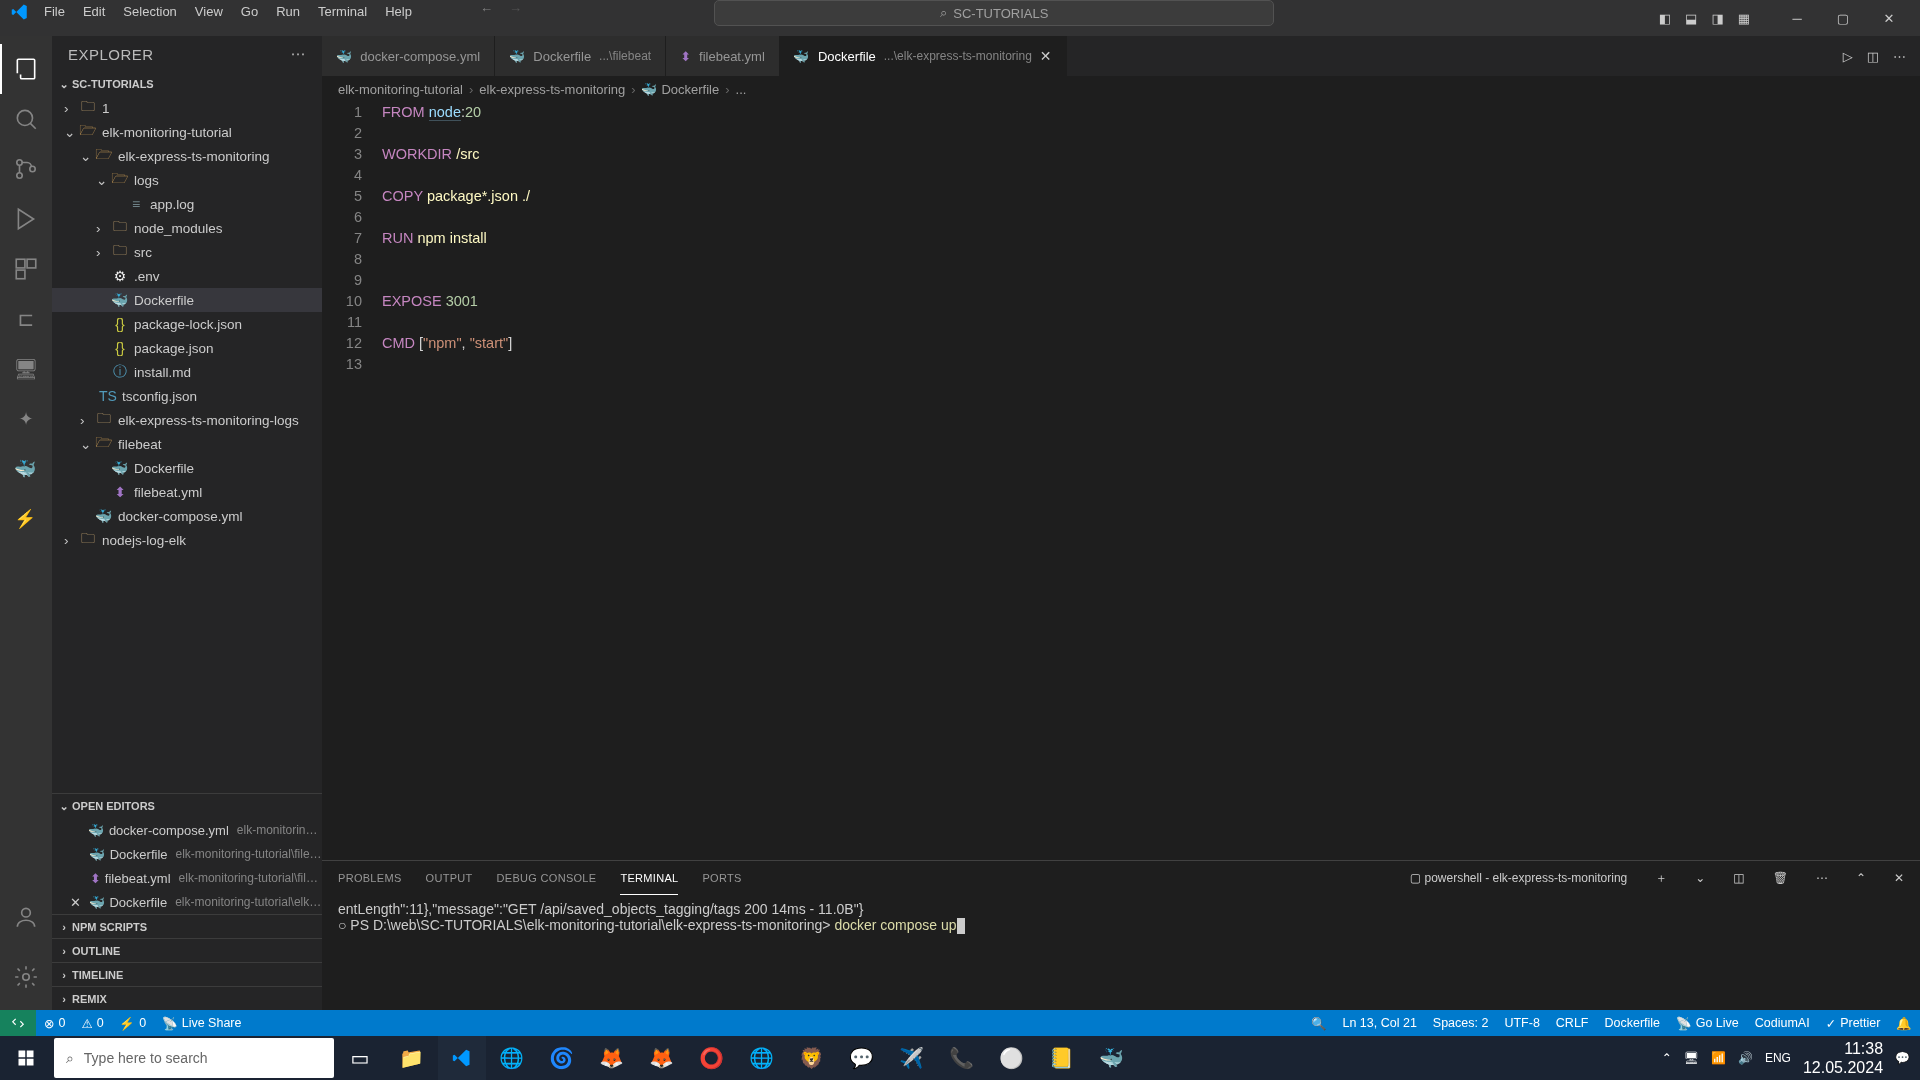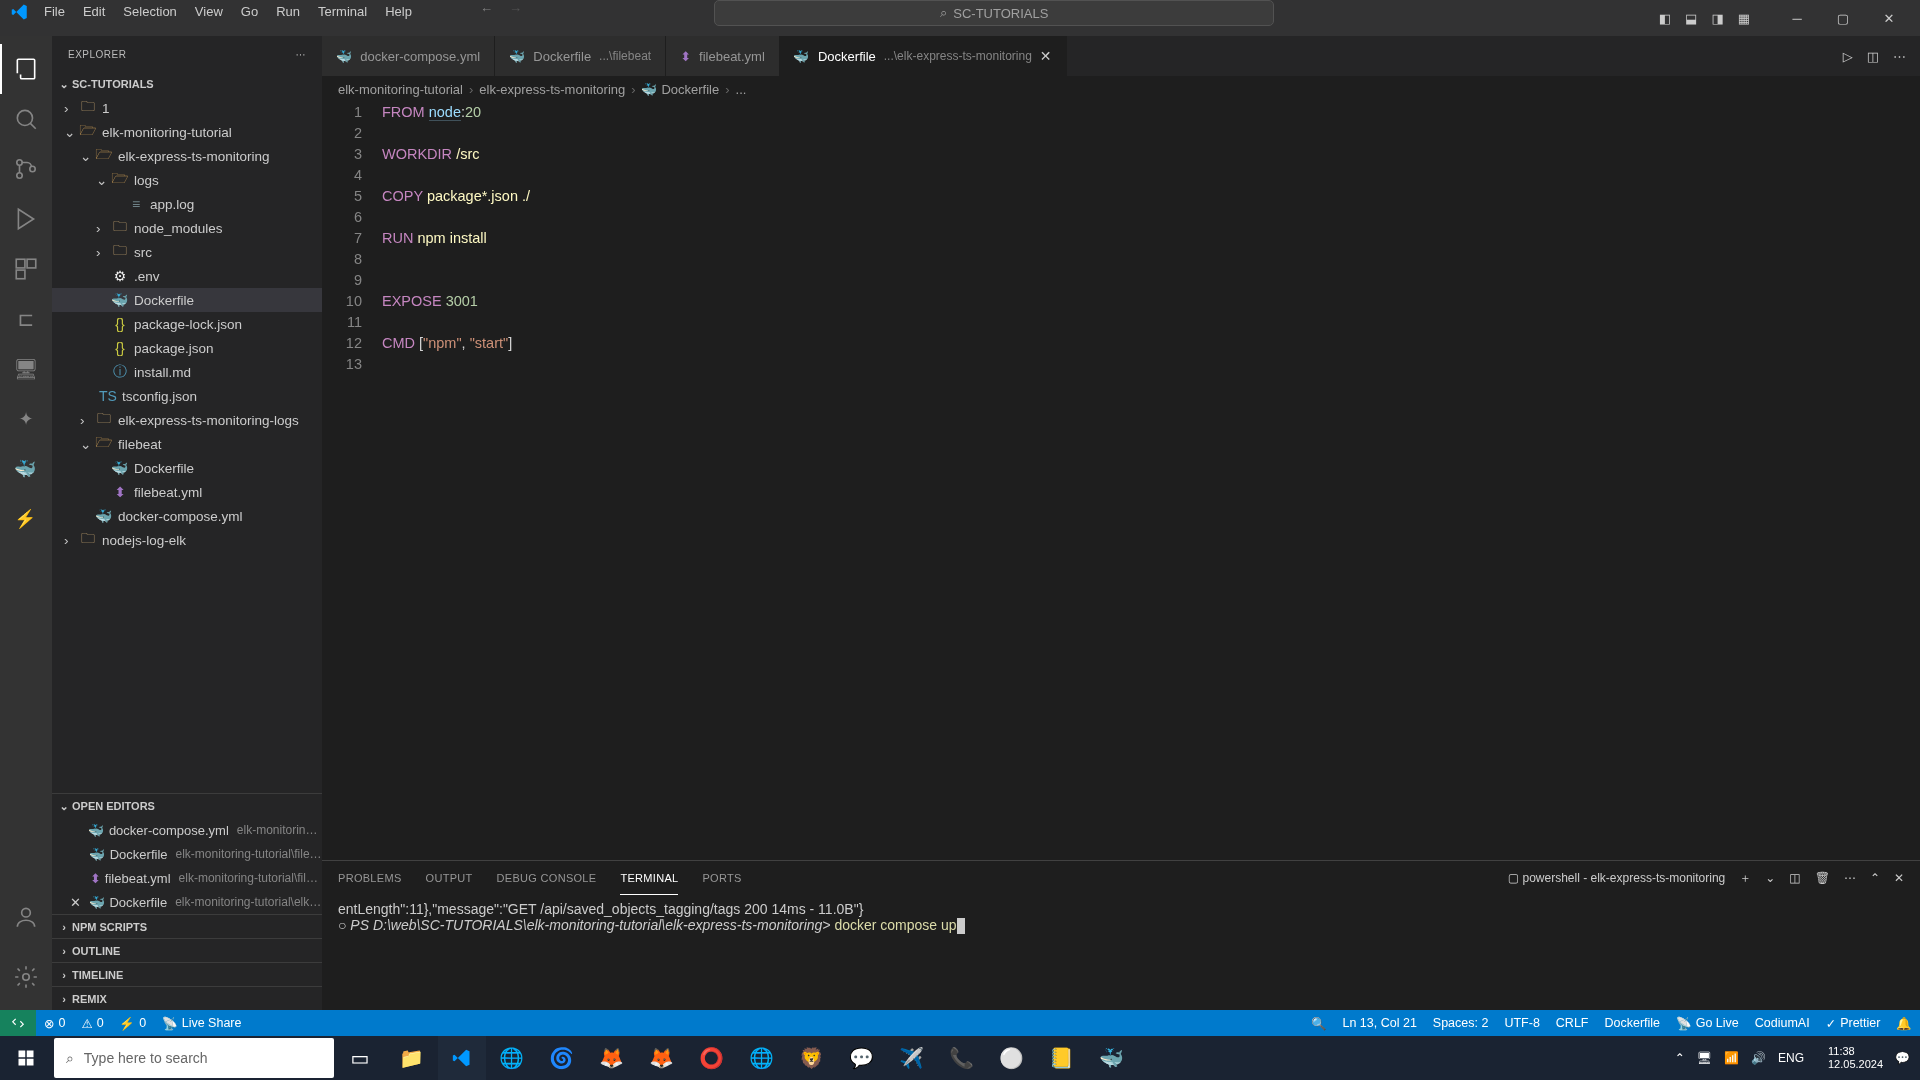--- a/index.html
+++ b/index.html
@@ -21,21 +21,21 @@
 
 
 .activitybar { width: 52px; background: #333333; display: flex; flex-direction: column; align-items: center; padding-top: 8px; }
 .activity-item { width: 52px; height: 50px; display: flex; align-items: center; justify-content: center; color: #858585; position: relative; }
 .activity-item.active { color: #ffffff; }
 .activity-item.active::before { content: ''; position: absolute; left: 0; top: 0; bottom: 0; width: 2px; background: #ffffff; }
 .activity-bottom { margin-top: auto; margin-bottom: 10px; }
 
 
 .sidebar { width: 270px; background: #252526; display: flex; flex-direction: column; overflow: hidden; }
-.sidebar-header { height: 36px; display: flex; align-items: center; justify-content: space-between; padding: 0 16px; font-size: 10px; color: #bbbbbb; letter-spacing: 0.5px; }
+.sidebar-header { height: 36px; display: flex; align-items: center; justify-content: space-between; padding: 0 16px; font-size: 15px; color: #bbbbbb; letter-spacing: 0.5px; }
 .sidebar-title { height: 24px; display: flex; align-items: center; padding: 0 4px; font-size: 11px; font-weight: 600; color: #cccccc; }
 .sidebar-title .chev { width: 16px; text-align: center; }
 .tree { flex: 1; overflow-y: auto; }
 .tree-item { height: 24px; display: flex; align-items: center; gap: 6px; cursor: pointer; font-size: 13.5px; }
 .tree-item.selected { background: #37373d; }
 .tree-item .chev { width: 10px; display: inline-block; color: #c5c5c5; }
 .tree-item .icon { width: 16px; height: 16px; display: inline-flex; align-items: center; justify-content: center; font-size: 14px; }
 .folder-icon { color: #dcb67a; }
 .folder-icon-open { color: #c09553; }
 .file-docker { color: #0db7ed; }
@@ -73,40 +73,40 @@
 .num { color: #b5cea8; }
 .id { color: #fef9c3; }
 .id-underline { color: #9cdcfe; border-bottom: 1px solid #9cdcfe44; }
 .pl { color: #d4d4d4; }
 
 
 .panel { height: 150px; border-top: 1px solid #414141; display: flex; flex-direction: column; }
 .panel-tabs { height: 34px; display: flex; align-items: center; padding: 0 16px; gap: 24px; font-size: 11px; color: #969696; }
 .panel-tab { cursor: pointer; letter-spacing: 0.3px; height: 34px; display: flex; align-items: center; }
 .panel-tab.active { color: #ffffff; border-bottom: 1px solid #ffffff; }
-.panel-actions { margin-left: auto; display: flex; align-items: center; gap: 14px; color: #cccccc; font-size: 12px; }
+.panel-actions { margin-left: auto; display: flex; align-items: center; gap: 28px; color: #cccccc; font-size: 12px; }
 .terminal-body { flex: 1; padding: 6px 16px; font-family: 'Consolas', monospace; font-size: 14px; color: #cccccc; }
 .term-cmd { color: #dcdcaa; }
-.term-prompt { color: #cccccc; font-style: italic; }
+.term-prompt { color: #cccccc; }
 .cursor { display: inline-block; width: 8px; height: 16px; background: #cccccc; vertical-align: middle; }
 
 
 .statusbar { height: 26px; background: #007acc; display: flex; align-items: center; color: #ffffff; font-size: 12.5px; }
 .status-remote { width: 36px; height: 26px; background: #16825d; display: flex; align-items: center; justify-content: center; }
 .status-item { padding: 0 8px; display: flex; align-items: center; gap: 4px; height: 26px; }
 .status-right { margin-left: auto; display: flex; }
 
 
 .taskbar { height: 44px; background: #1a2332; display: flex; align-items: center; }
 .taskbar .start { width: 52px; height: 44px; display: flex; align-items: center; justify-content: center; color: #ffffff; }
 .taskbar .search { flex: 0 0 280px; height: 40px; background: #ffffff; display: flex; align-items: center; padding: 0 12px; gap: 10px; color: #666; border-radius: 2px; margin: 0 2px; font-size: 14px; }
 .taskbar-icons { display: flex; gap: 2px; margin-left: 4px; }
 .taskbar-icon { width: 48px; height: 44px; display: flex; align-items: center; justify-content: center; font-size: 20px; }
 .taskbar-right { margin-left: auto; display: flex; align-items: center; gap: 12px; color: #ffffff; padding: 0 10px; font-size: 12px; }
-.taskbar-time { text-align: left; line-height: 1.2; font-size: 11px; margin-left: 12px; }
+.taskbar-time { text-align: right; line-height: 1.2; font-size: 16px; }
 </style>
 </head>
 <body>
 
 <div class="titlebar">
   <div class="titlebar-logo">
     <svg width="18" height="18" viewBox="0 0 24 24" fill="#0098ff">
         <path d="M17 2l4 2v16l-4 2-10-10L3 16l-2-1V9l2-1 4 4L17 2z"></path>
       </svg>
   </div>

